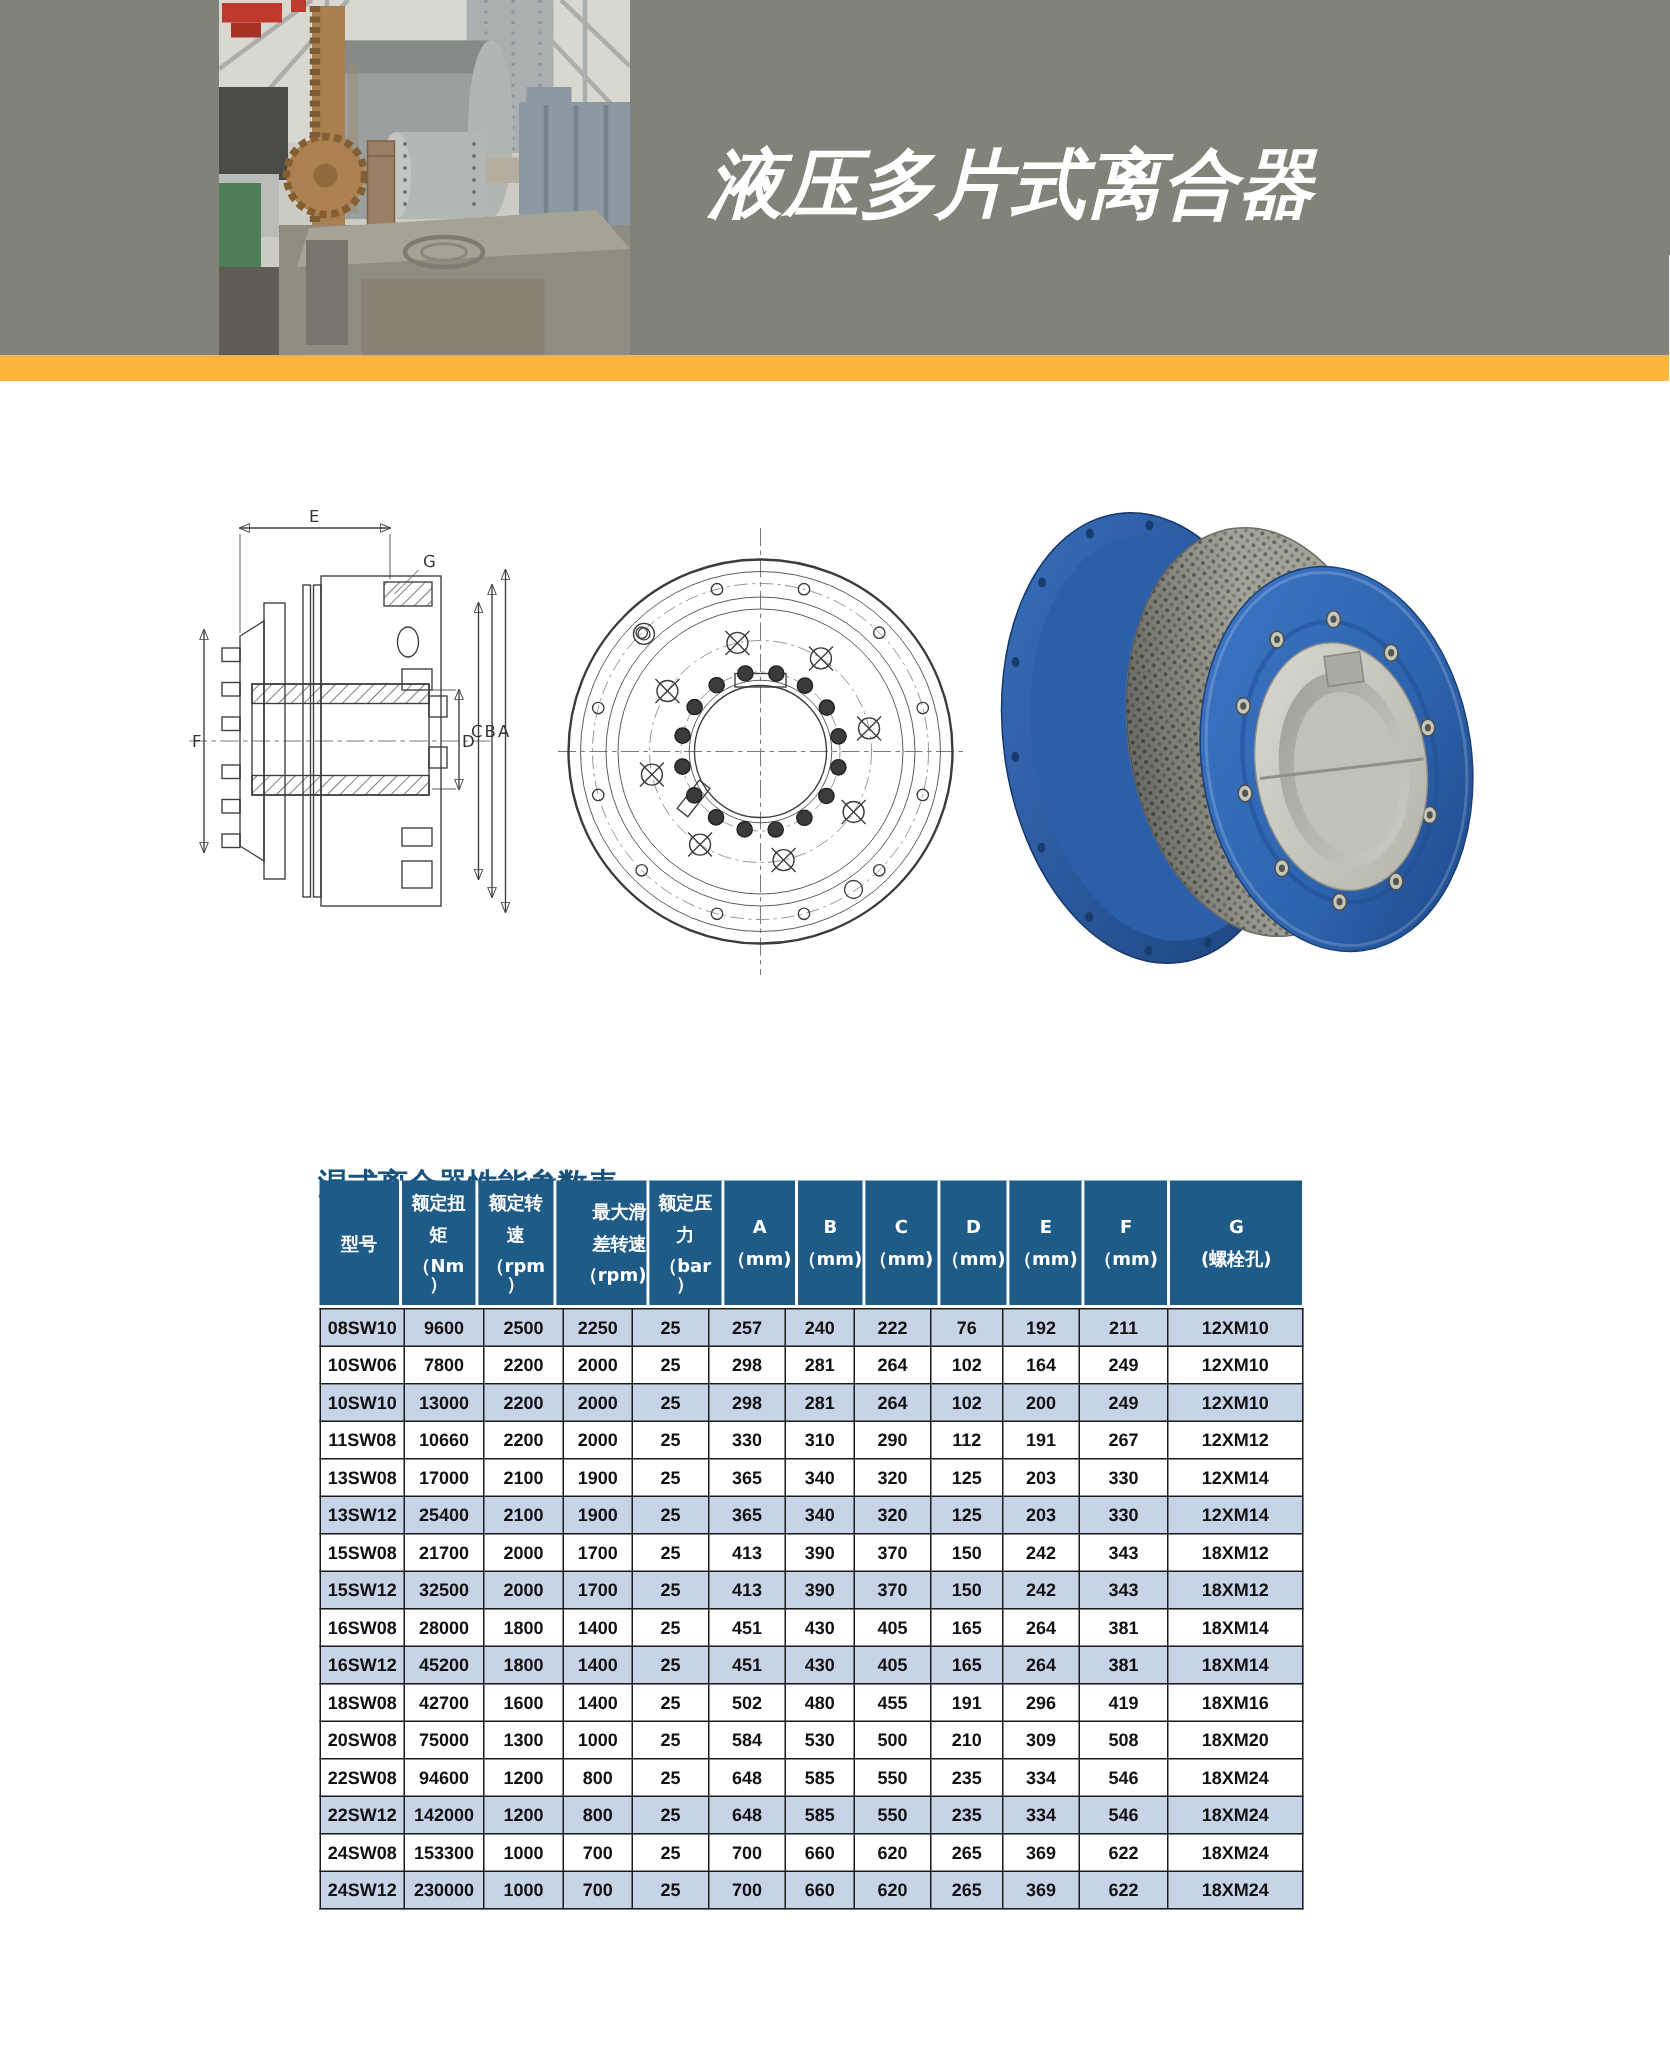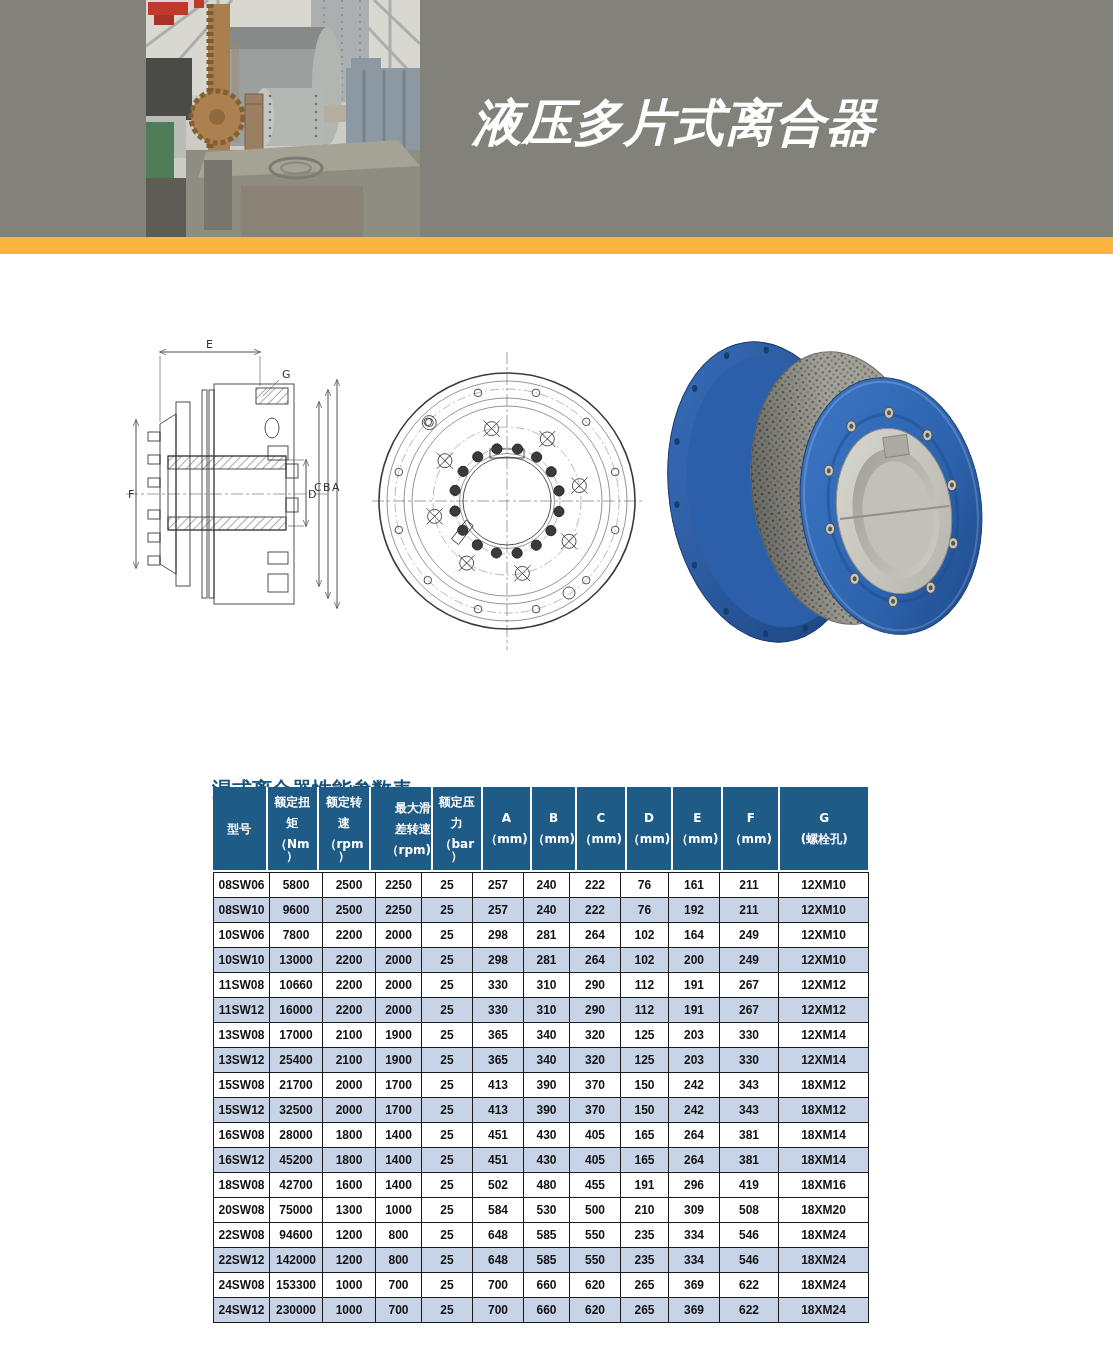--- a/index.html
+++ b/index.html
@@ -450,34 +450,20 @@
         <col style="width: 51px;">
         <col style="width: 51px;">
         <col style="width: 46px;">
         <col style="width: 51px;">
         <col style="width: 48px;">
         <col style="width: 51px;">
         <col style="width: 59px;">
         <col style="width: 90px;">
       </colgroup>
       <tbody>
-        <tr>
-          <td>08SW06</td>
-          <td>5800</td>
-          <td>2500</td>
-          <td>2250</td>
-          <td>25</td>
-          <td>257</td>
-          <td>240</td>
-          <td>222</td>
-          <td>76</td>
-          <td>161</td>
-          <td>211</td>
-          <td>12XM10</td>
-        </tr>
         <tr class="alt">
           <td>08SW10</td>
           <td>9600</td>
           <td>2500</td>
           <td>2250</td>
           <td>25</td>
           <td>257</td>
           <td>240</td>
           <td>222</td>
           <td>76</td>
@@ -520,34 +506,20 @@
           <td>2000</td>
           <td>25</td>
           <td>330</td>
           <td>310</td>
           <td>290</td>
           <td>112</td>
           <td>191</td>
           <td>267</td>
           <td>12XM12</td>
         </tr>
-        <tr class="alt">
-          <td>11SW12</td>
-          <td>16000</td>
-          <td>2200</td>
-          <td>2000</td>
-          <td>25</td>
-          <td>330</td>
-          <td>310</td>
-          <td>290</td>
-          <td>112</td>
-          <td>191</td>
-          <td>267</td>
-          <td>12XM12</td>
-        </tr>
         <tr>
           <td>13SW08</td>
           <td>17000</td>
           <td>2100</td>
           <td>1900</td>
           <td>25</td>
           <td>365</td>
           <td>340</td>
           <td>320</td>
           <td>125</td>

